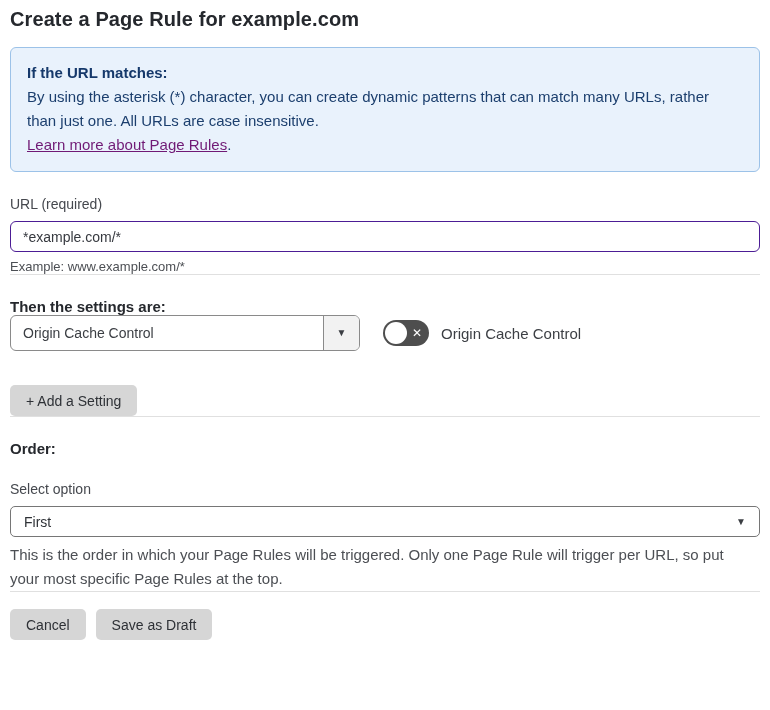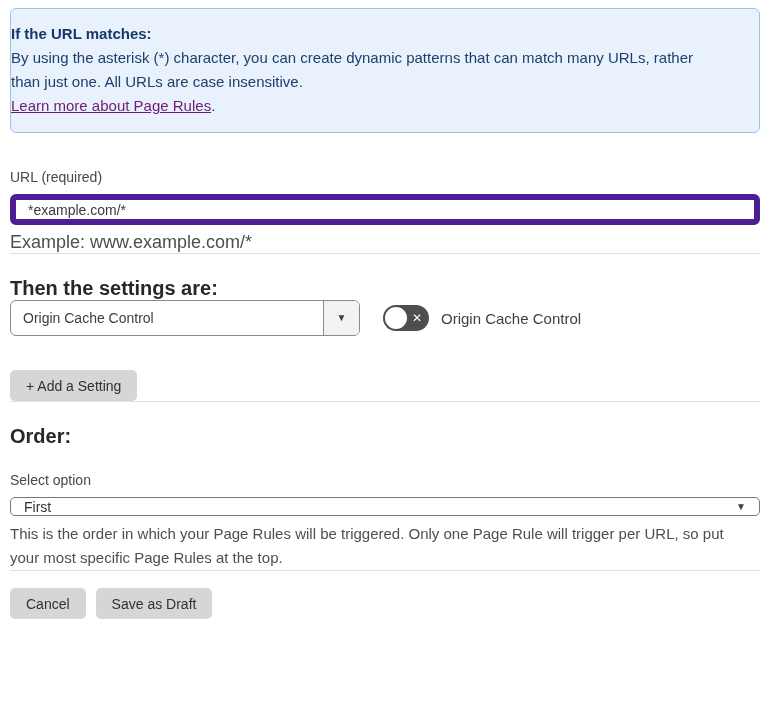--- a/index.html
+++ b/index.html
@@ -18,68 +18,68 @@
     font-weight: 700;
     color: #25282d;
     letter-spacing: 0.1px;
     margin: 0 0 16px 0;
   }
 
   .info-box {
     background: #e9f2fc;
     border: 1px solid #9cc2e8;
     border-radius: 6px;
-    padding: 13px 16px 14px 0;
-    margin-bottom: 36px;
+    padding: 13px 16px 14px 16px;
+    margin-bottom: 24px;
     color: #1c3f6e;
     font-size: 15px;
     line-height: 24px;
   }
   .info-heading { font-weight: 700; color: #16396b; }
   .info-body { max-width: 700px; }
   .info-link { color: #701a75; text-decoration: underline; cursor: pointer; }
   .info-link-suffix { color: #1c3f6e; }
 
   label.field-label {
     display: block;
     font-size: 14px;
     color: #45484e;
     margin-bottom: 9px;
   }
 
   input.text-input {
     width: 100%;
     height: 31px;
-    border: 6px solid #4c1d95;
+    border: 1px solid #4c1d95;
     border-radius: 6px;
     padding: 0 12px;
     font-size: 14px;
     font-family: "Liberation Sans", sans-serif;
     color: #36393f;
     background: #ffffff;
     outline: none;
   }
 
   .helper-text {
-    font-size: 18px;
+    font-size: 13px;
     color: #4c4f54;
     margin-top: 7px;
   }
 
   hr.divider {
     border: none;
     border-top: 1px solid #e0e0e0;
     margin: 0;
   }
   .hr-1 { margin-top: 17px; }
   .hr-2 { margin-top: 14px; }
   .hr-3 { margin-top: 18px; }
 
   h2.section-heading {
-    font-size: 20px;
+    font-size: 15px;
     font-weight: 700;
     color: #25282d;
     margin: 23px 0 0 0;
   }
   .pick-label { margin-top: 23px; margin-bottom: 6px; }
 
   .setting-row {
     display: flex;
     align-items: center;
   }
@@ -166,21 +166,21 @@
   }
   .add-setting-btn { margin-top: 34px; }
 
   .order-label { margin-top: 24px; margin-bottom: 7px; }
 
   .select-plain {
     display: flex;
     align-items: center;
     justify-content: space-between;
     width: 100%;
-    height: 19px;
+    height: 31px;
     border: 1px solid #767676;
     border-radius: 5px;
     background: #ffffff;
     padding: 0 13px;
     font-size: 14px;
     color: #2e3136;
     cursor: pointer;
   }
 
   .order-helper {
@@ -204,20 +204,21 @@
     height: 31px;
     padding: 0 18px;
     border-radius: 5px;
   }
 </style>
 </head>
 <body>
 
 <div class="container">
 
+  <h1 class="page-title">Create a Page Rule for example.com</h1>
 
   <div class="info-box">
     <div class="info-heading">If the URL matches:</div>
     <div class="info-body">By using the asterisk (*) character, you can create dynamic patterns that can match many URLs, rather than just one. All URLs are case insensitive.</div>
     <div class="info-link-line"><a href="#" class="info-link">Learn more about Page Rules</a><span class="info-link-suffix">.</span></div>
   </div>
 
   <label class="field-label">URL (required)</label>
   <input type="text" class="text-input" value="*example.com/*" style="">
   <div class="helper-text">Example: www.example.com/*</div>

